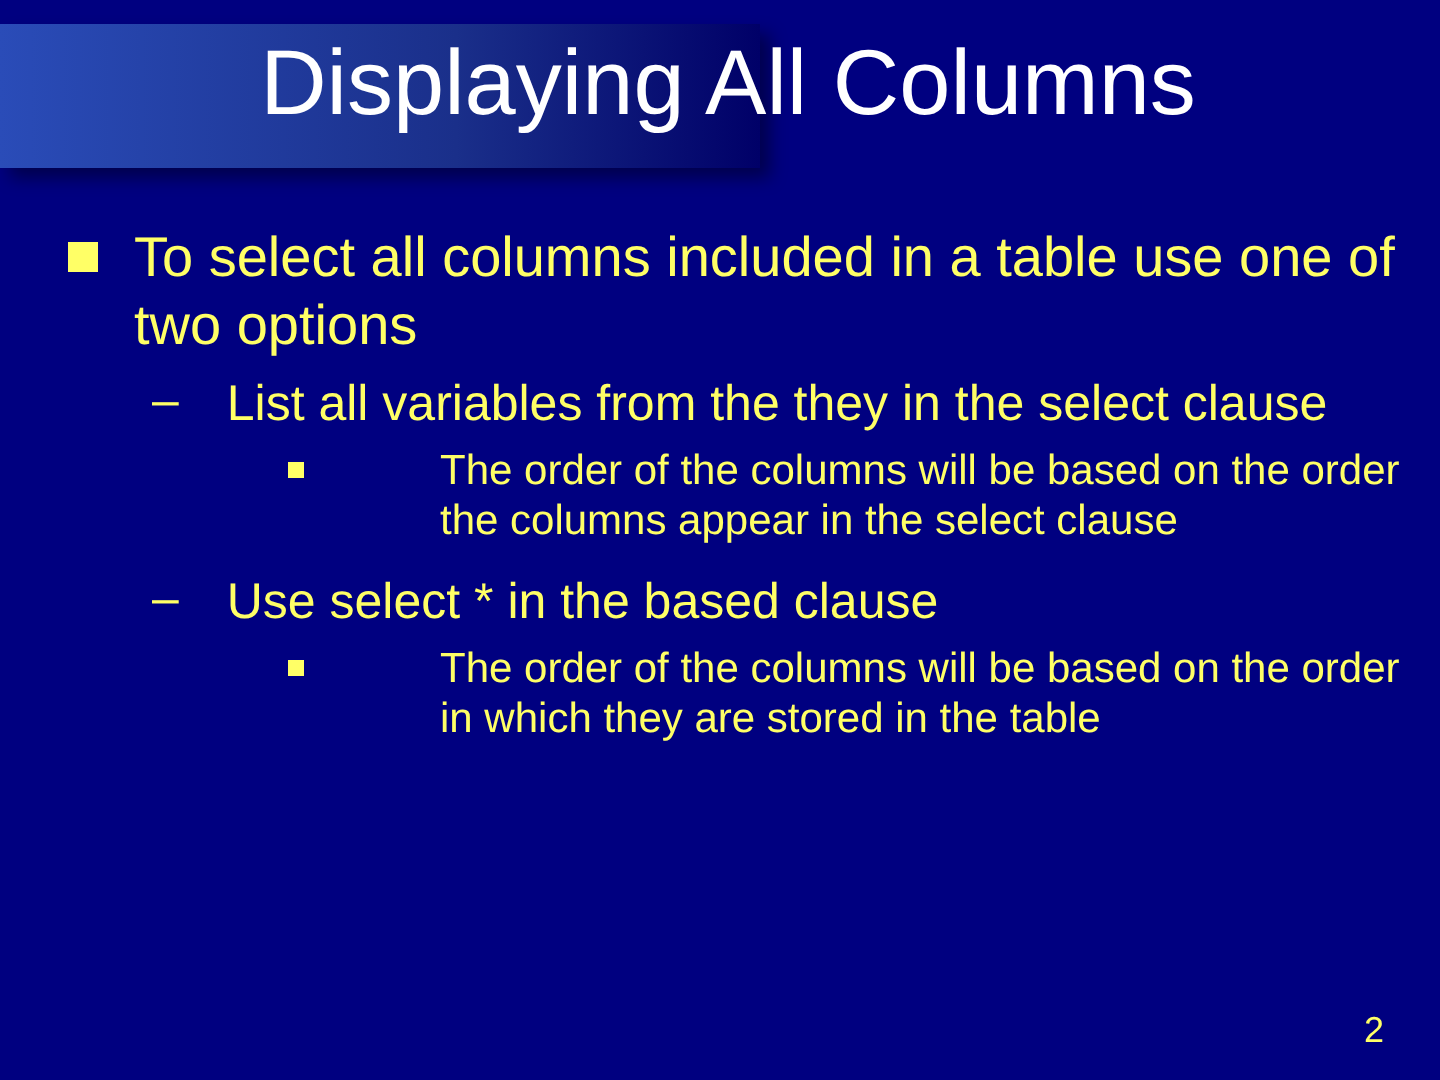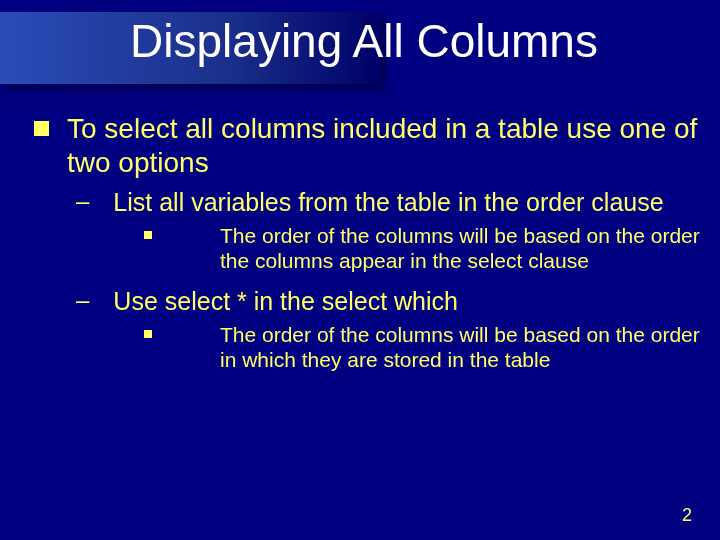--- a/index.html
+++ b/index.html
@@ -114,31 +114,31 @@
 
   <div class="body">
 
     <div class="l1">
       <div class="bullet"></div>
       <div class="text">To select all columns included in a table use one of two options</div>
     </div>
 
     <div class="l2">
       <div class="bullet">–</div>
-      <div class="text">List all variables from the table in the order clause</div>
+      <div class="text">List all variables from the they in the select clause</div>
     </div>
 
     <div class="l3">
       <div class="bullet"></div>
       <div class="text">The order of the columns will be based on the order the columns appear in the select clause</div>
     </div>
 
     <div class="l2">
       <div class="bullet">–</div>
-      <div class="text">Use select * in the select which</div>
+      <div class="text">Use select * in the based clause</div>
     </div>
 
     <div class="l3">
       <div class="bullet"></div>
       <div class="text">The order of the columns will be based on the order in which they are stored in the table</div>
     </div>
 
   </div>
 
   <div class="pagenum">2</div>

